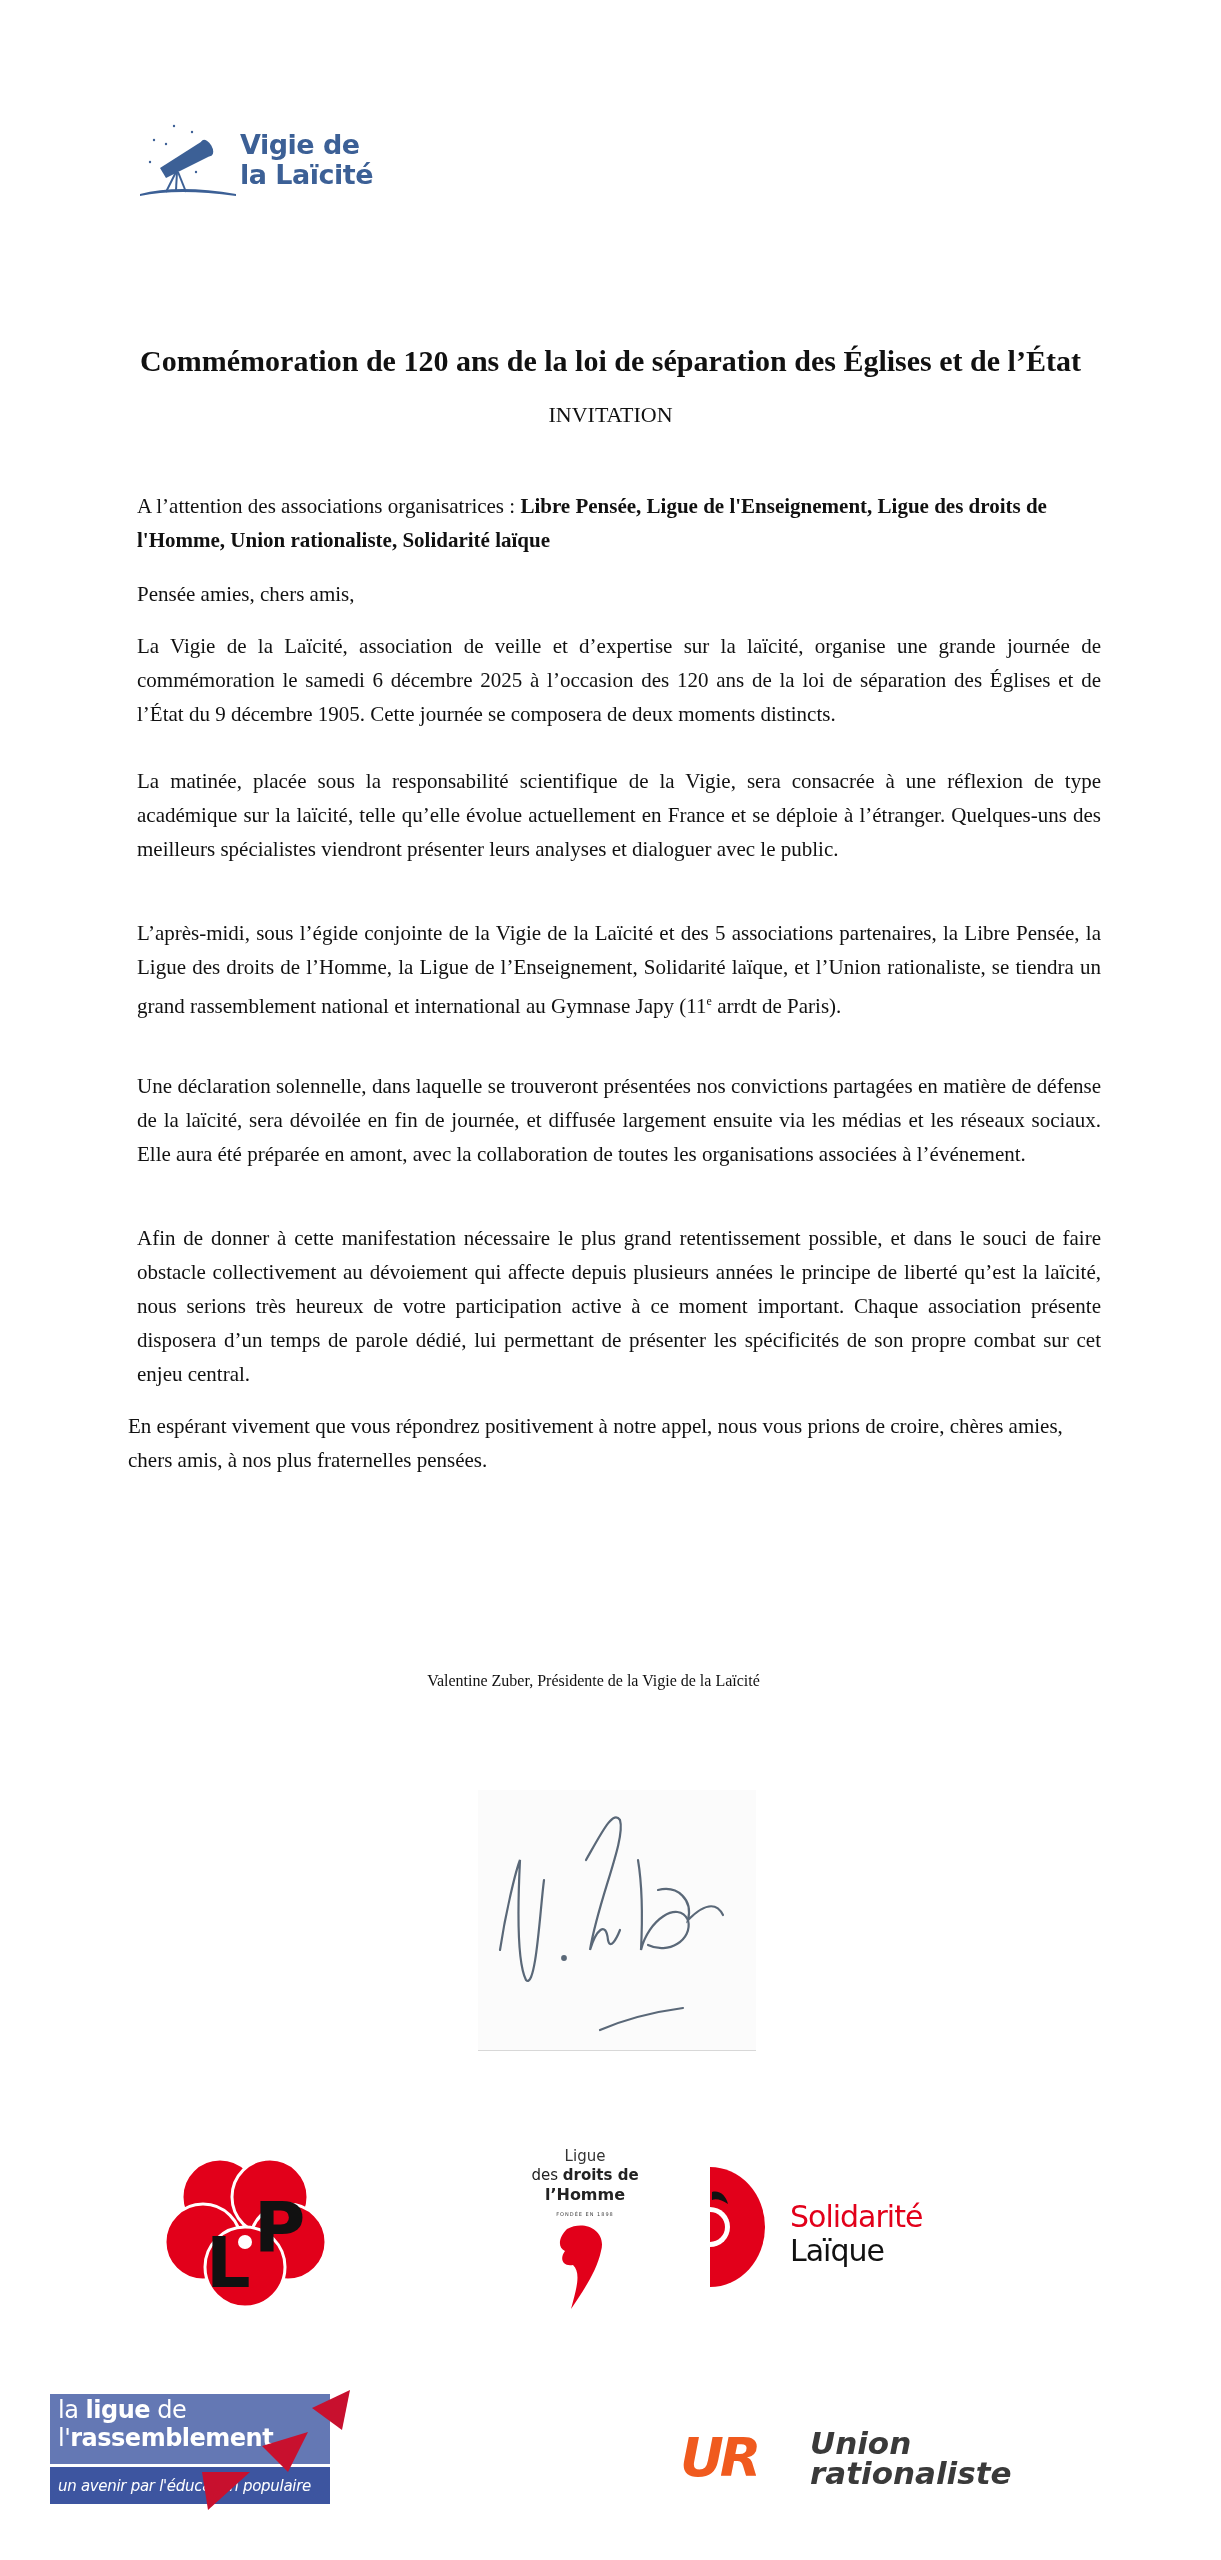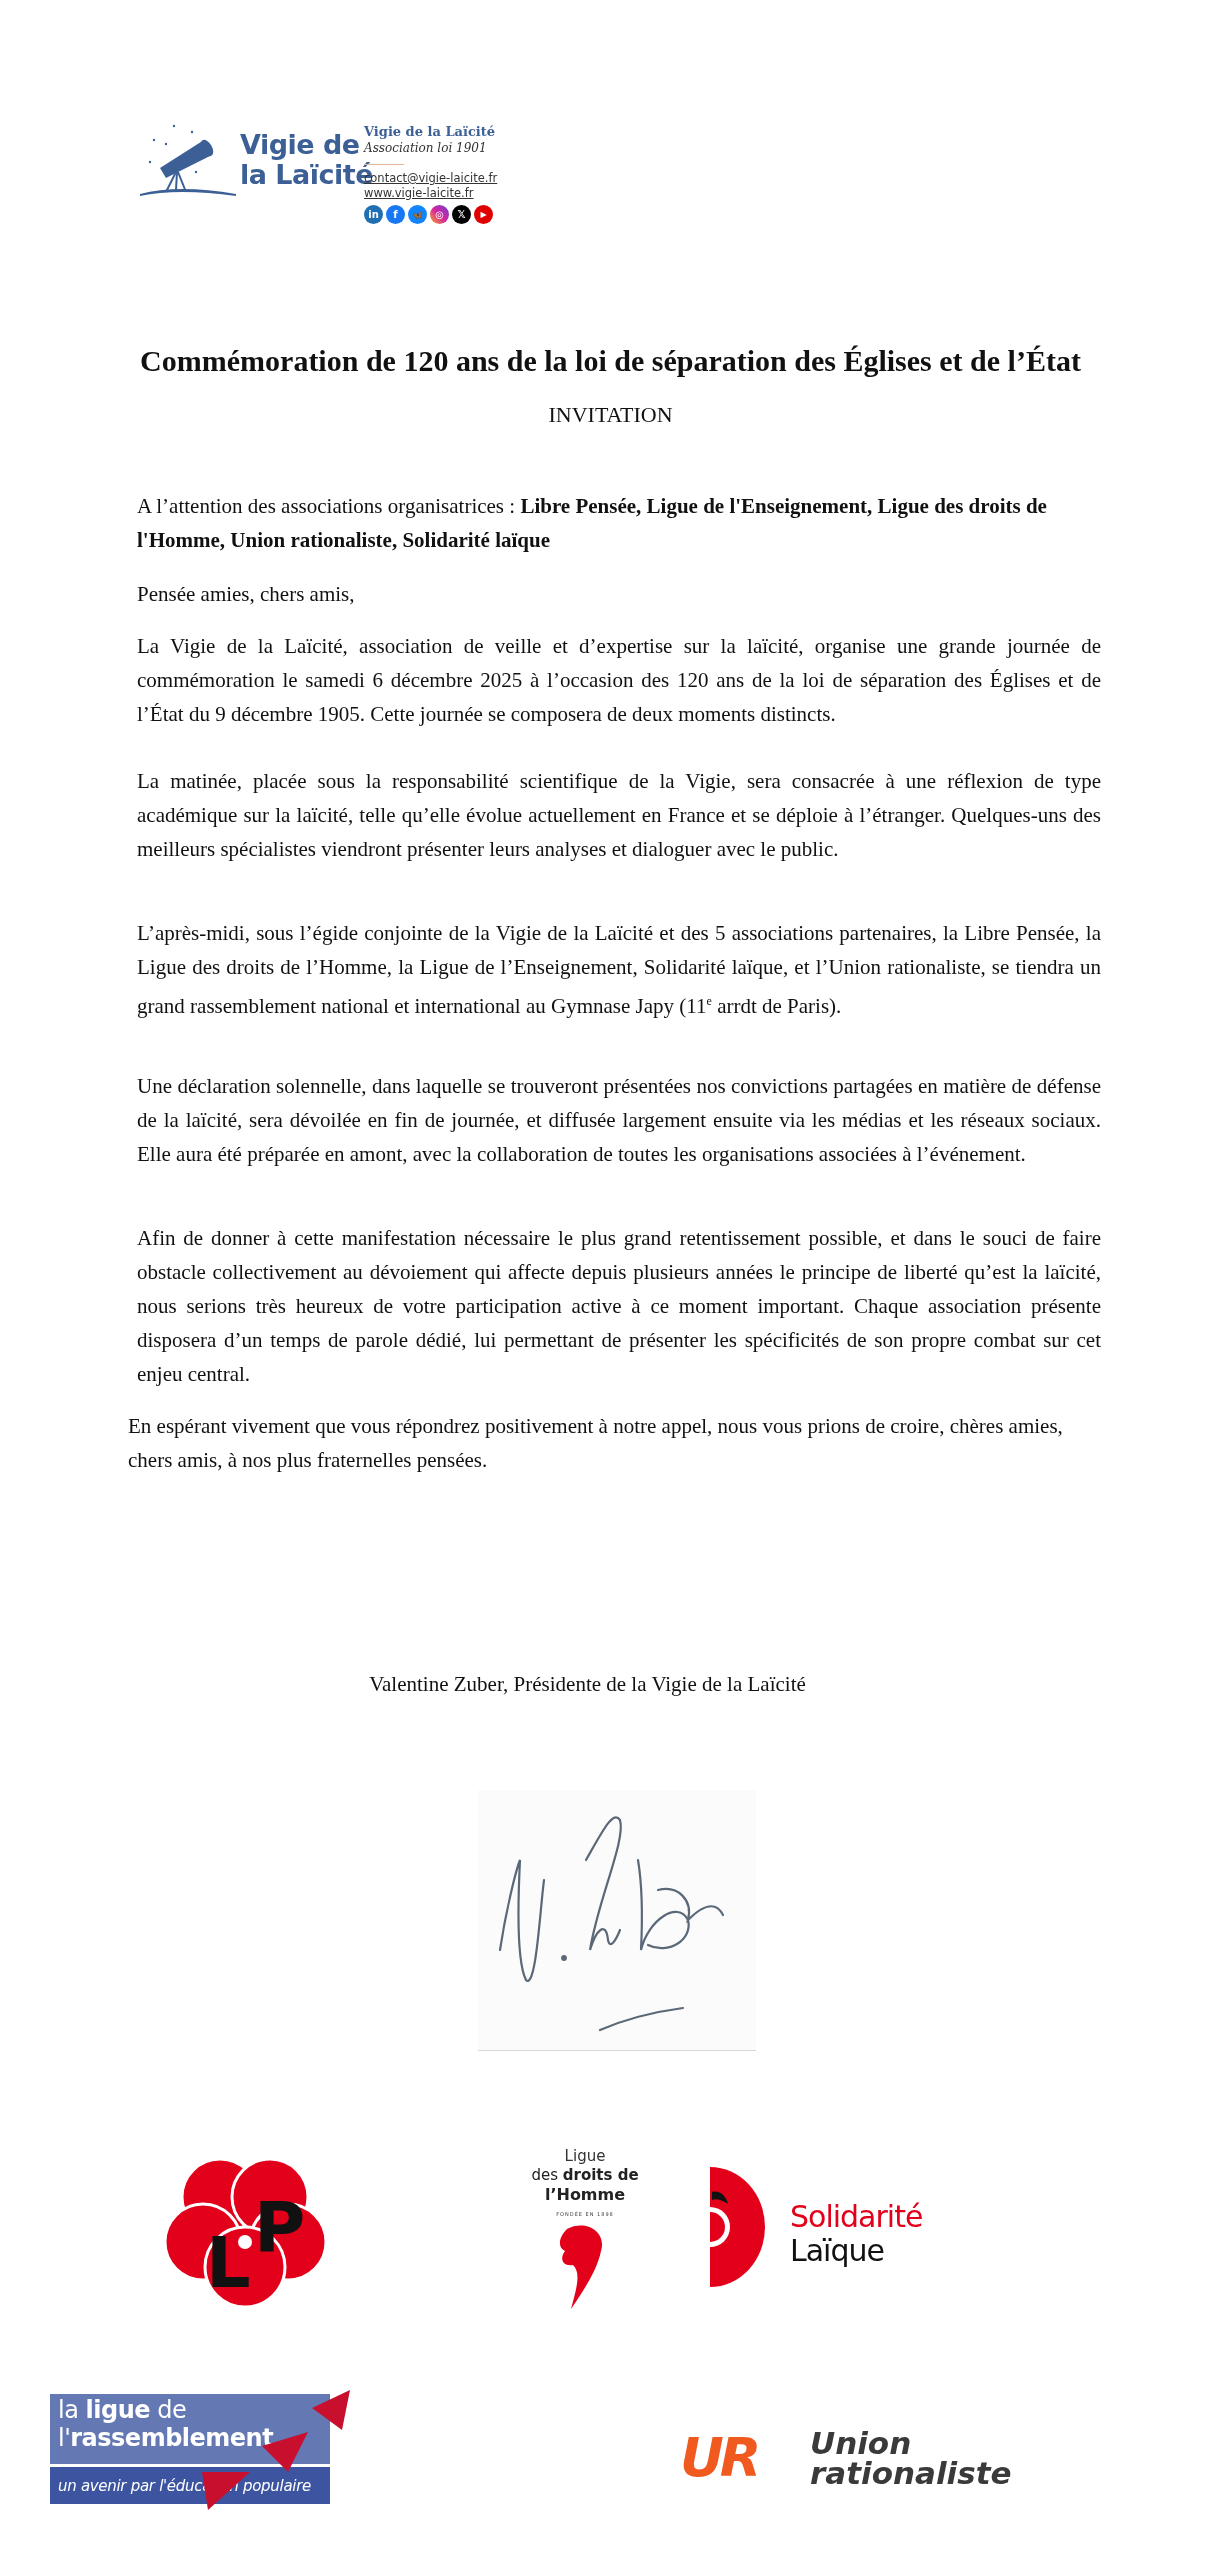--- a/index.html
+++ b/index.html
@@ -17,21 +17,21 @@
   .vs-link { font-family: "DejaVu Sans", sans-serif; font-size: 11.5px; color: #333; text-decoration: underline; line-height: 15px; display: block; }
   .socials { display: flex; gap: 3px; margin-top: 4px; }
   .soc { width: 19px; height: 19px; border-radius: 50%; color: #fff; font-family: "DejaVu Sans", sans-serif; font-weight: bold; font-size: 10px; display: flex; align-items: center; justify-content: center; }
 
   
   .title { left: 0; width: 1221px; top: 332px; text-align: center; font-weight: bold; font-size: 30px; }
   .invit { left: 0; width: 1221px; top: 390px; text-align: center; font-size: 22px; }
   .para { left: 137px; width: 964px; font-size: 21px; line-height: 34px; text-align: justify; }
   .para b { font-weight: bold; }
   .closing { left: 128px; width: 980px; font-size: 21px; line-height: 34px; }
-  .sig-name { left: 11px; width: 1153px; top: 1660px; text-align: center; font-size: 21px; }
+  .sig-name { left: 17px; width: 1153px; top: 1660px; text-align: center; font-size: 16px; }
 
   .signature { left: 478px; top: 1778px; width: 278px; height: 260px; background: #fbfbfb; border-bottom: 1px solid #d8d8d8; }
 
   
   .lp { left: 158px; top: 2130px; width: 175px; height: 175px; }
   .ldh { left: 510px; top: 2135px; width: 150px; height: 170px; text-align: center; font-family: "DejaVu Sans", sans-serif; color: #222; }
   .ldh .l1 { font-size: 15px; line-height: 18px; color: #333; }
   .ldh .l2 { font-size: 15px; line-height: 20px; }
   .ldh .l2 b, .ldh .l3 { font-weight: bold; }
   .ldh .l3 { font-size: 16px; line-height: 20px; }
@@ -69,35 +69,20 @@
       <ellipse cx="69" cy="28" rx="5" ry="9" transform="rotate(-30 69 28)"></ellipse>
       <line x1="38" y1="52" x2="28" y2="72" stroke="#3c6096" stroke-width="2"></line>
       <line x1="40" y1="52" x2="48" y2="72" stroke="#3c6096" stroke-width="2"></line>
       <line x1="39" y1="52" x2="38" y2="70" stroke="#3c6096" stroke-width="2"></line>
       <path d="M2,74 Q40,64 98,74 L98,76 Q40,68 2,76 Z"></path>
     </g>
   </svg>
   <div class="vigie-title">
     <div>Vigie de</div>
     <div>la Laïcité</div>
-  </div>
-  <div class="vigie-side">
-    <div class="vs-name">Vigie de la Laïcité</div>
-    <div class="vs-assoc">Association loi 1901</div>
-    <div class="vs-rule"></div>
-    <a class="vs-link">contact@vigie-laicite.fr</a>
-    <a class="vs-link">www.vigie-laicite.fr</a>
-    <div class="socials">
-      <span class="soc" style="background:#1f6fb2">in</span>
-      <span class="soc" style="background:#1877f2">f</span>
-      <span class="soc" style="background:#1185fe;font-size:9px">🦋</span>
-      <span class="soc" style="background:linear-gradient(45deg,#f9a825,#d6249f,#6a3fd2)">◎</span>
-      <span class="soc" style="background:#000">𝕏</span>
-      <span class="soc" style="background:#e00000;font-size:8px">▶</span>
-    </div>
   </div>
 </div>
 
 <div class="abs title">Commémoration de 120 ans de la loi de séparation des Églises et de l’État</div>
 <div class="abs invit">INVITATION</div>
 
 <div class="abs para" style="top:477px;text-align:left">
   <span>A l’attention des associations organisatrices : </span><b>Libre Pensée, Ligue de l'Enseignement, Ligue des droits de l'Homme, Union rationaliste, Solidarité laïque</b>
 </div>
 

